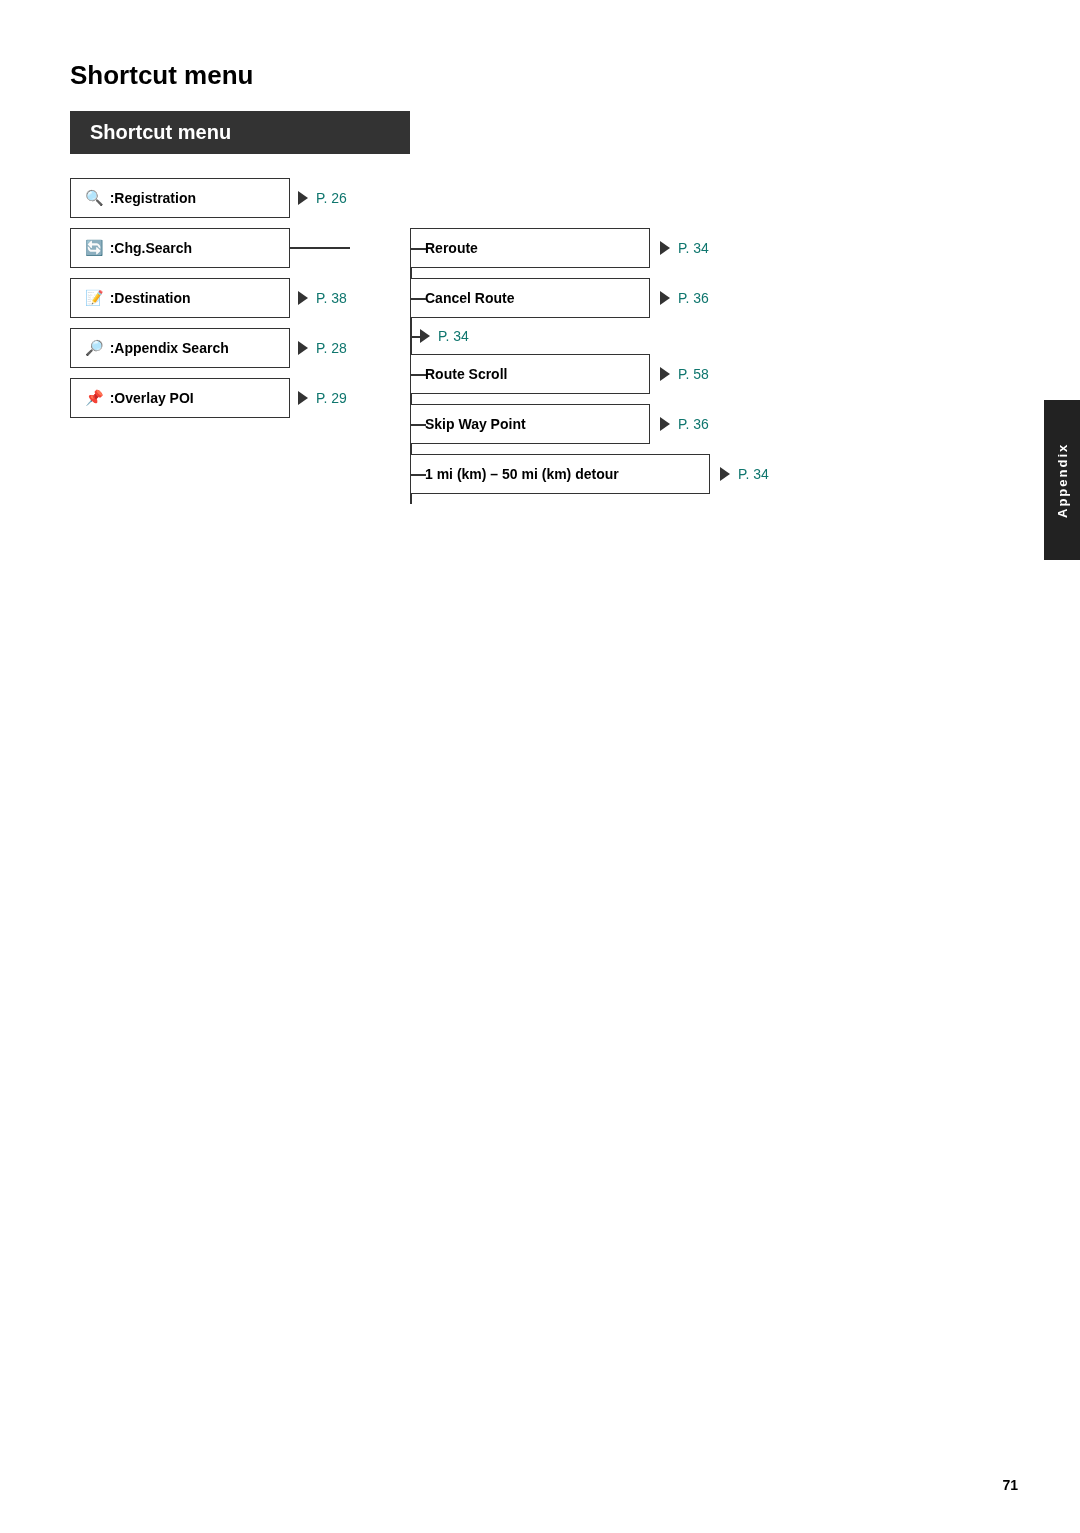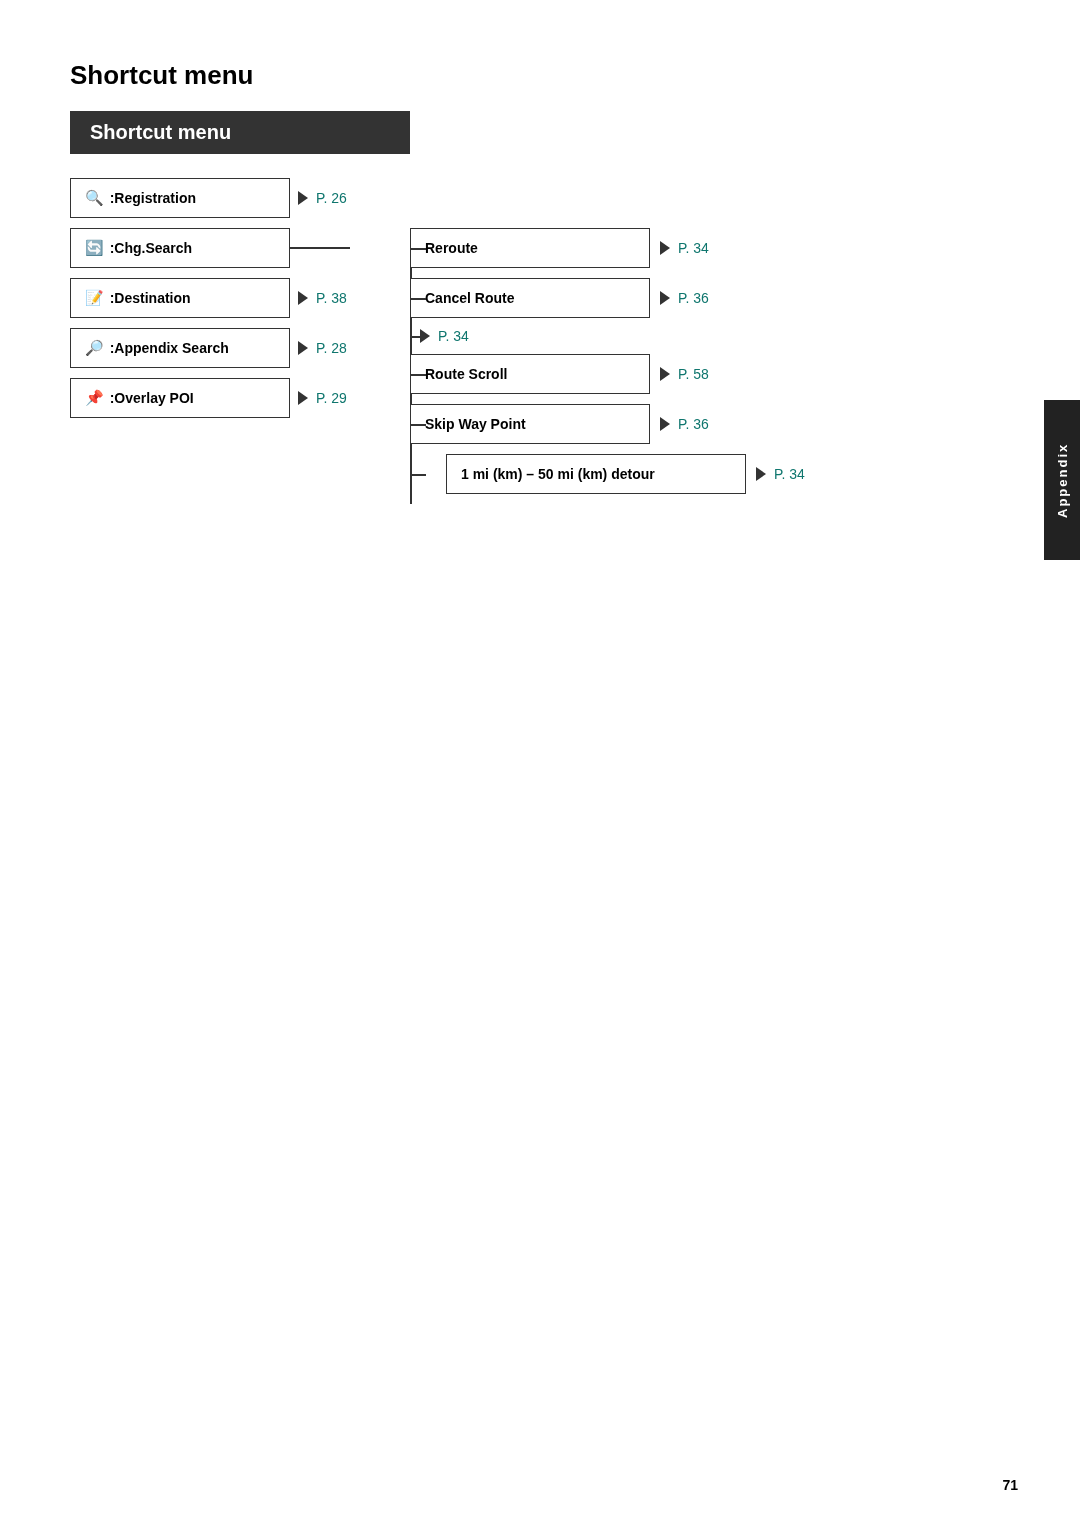--- a/index.html
+++ b/index.html
@@ -83,21 +83,20 @@
       font-weight: bold;
       font-size: 14px;
       background: #fff;
       height: 40px;
       display: flex;
       align-items: center;
     }
 
     .right-item-box.wide {
       min-width: 300px;
-      margin-left: 36px;
     }
 
     .icon-char {
       font-size: 15px;
     }
 
     
     .appendix-sidebar {
       position: absolute;
       right: 0;

